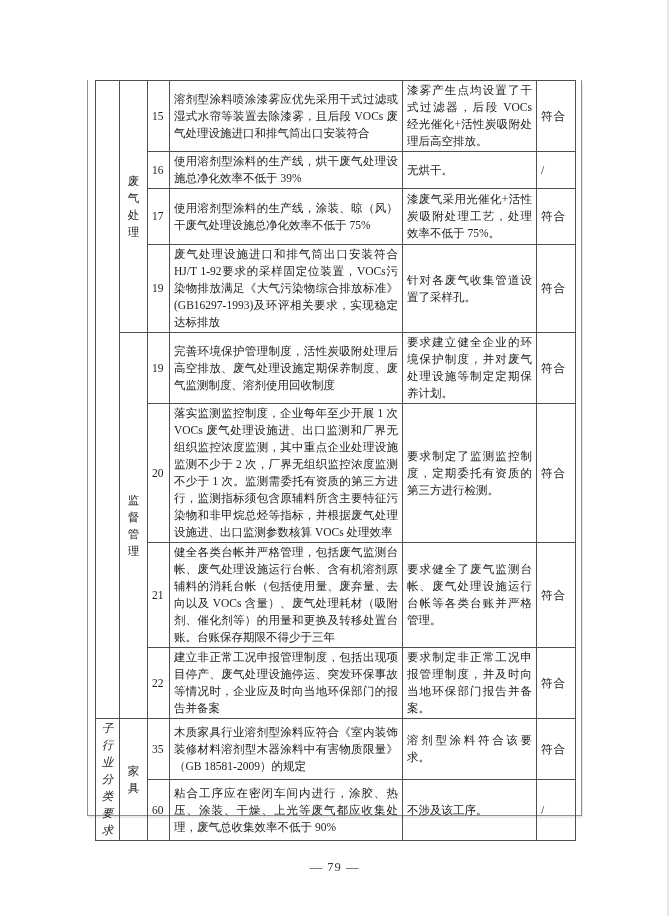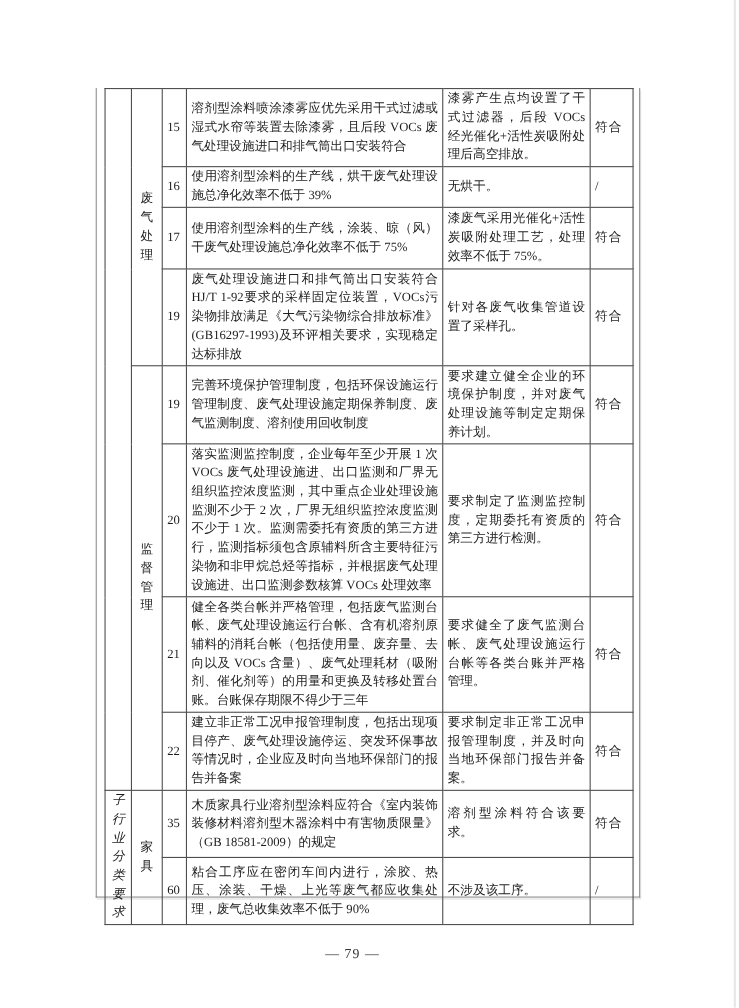--- a/index.html
+++ b/index.html
@@ -52,21 +52,21 @@
   td.g-subindustry { line-height: 19px; letter-spacing: 0px; font-style: italic; }
   td.g-furniture { line-height: 25px; }
   td.num-col { text-align: left; font-size: 12px; padding: 1px 0; }
   td.req-col, td.resp-col {
     text-align: justify;
     text-justify: inter-ideograph;
   }
   td.result-col { text-align: left; font-size: 12.5px; letter-spacing: 1px; }
 
   .page-number {
-    position: absolute; left: 73px; top: 860px; width: 495px;
+    position: absolute; left: 87px; top: 860px; width: 495px;
     text-align: center;
     font-size: 12.5px; color: #333;
     letter-spacing: 1px;
   }
 </style>
 </head>
 <body>
 
 <div class="page">
 
@@ -112,21 +112,21 @@
         <td class="req-col">废气处理设施进口和排气筒出口安装符合 HJ/T 1-92要求的采样固定位装置，VOCs污染物排放满足《大气污染物综合排放标准》(GB16297-1993)及环评相关要求，实现稳定达标排放</td>
         <td class="resp-col">针对各废气收集管道设置了采样孔。</td>
         <td class="result-col">符合</td>
       </tr>
       <tr style="height:66px">
         <td class="group-col g-supervision" rowspan="4">监
 督
 管
 理</td>
         <td class="num-col">19</td>
-        <td class="req-col">完善环境保护管理制度，包括环保设施运行管理制度、废气处理设施定期保养制度、废气监测制度、溶剂使用回收制度</td>
+        <td class="req-col">完善环境保护管理制度，活性炭吸附处理后高空排放、废气处理设施定期保养制度、废气监测制度、溶剂使用回收制度</td>
         <td class="resp-col">要求建立健全企业的环境保护制度，并对废气处理设施等制定定期保养计划。</td>
         <td class="result-col">符合</td>
       </tr>
       <tr style="height:136px">
         <td class="num-col">20</td>
         <td class="req-col">落实监测监控制度，企业每年至少开展 1 次 VOCs 废气处理设施进、出口监测和厂界无组织监控浓度监测，其中重点企业处理设施监测不少于 2 次，厂界无组织监控浓度监测不少于 1 次。监测需委托有资质的第三方进行，监测指标须包含原辅料所含主要特征污染物和非甲烷总烃等指标，并根据废气处理设施进、出口监测参数核算 VOCs 处理效率</td>
         <td class="resp-col">要求制定了监测监控制度，定期委托有资质的第三方进行检测。</td>
         <td class="result-col">符合</td>
       </tr>
       <tr style="height:100px">

